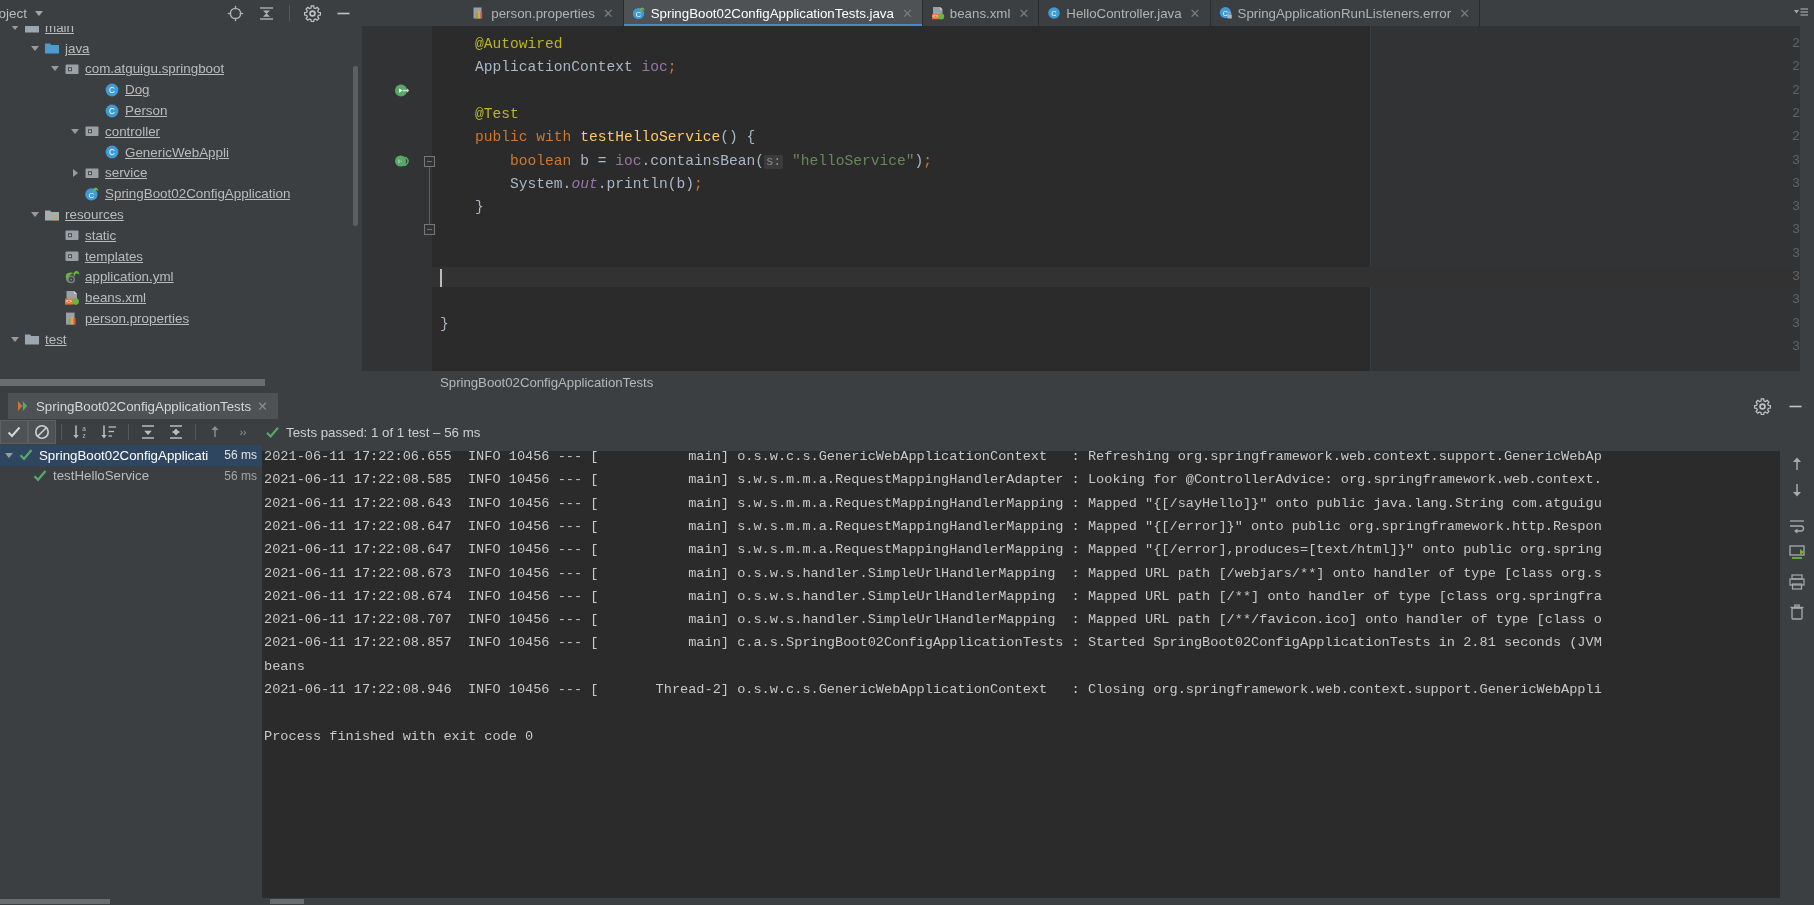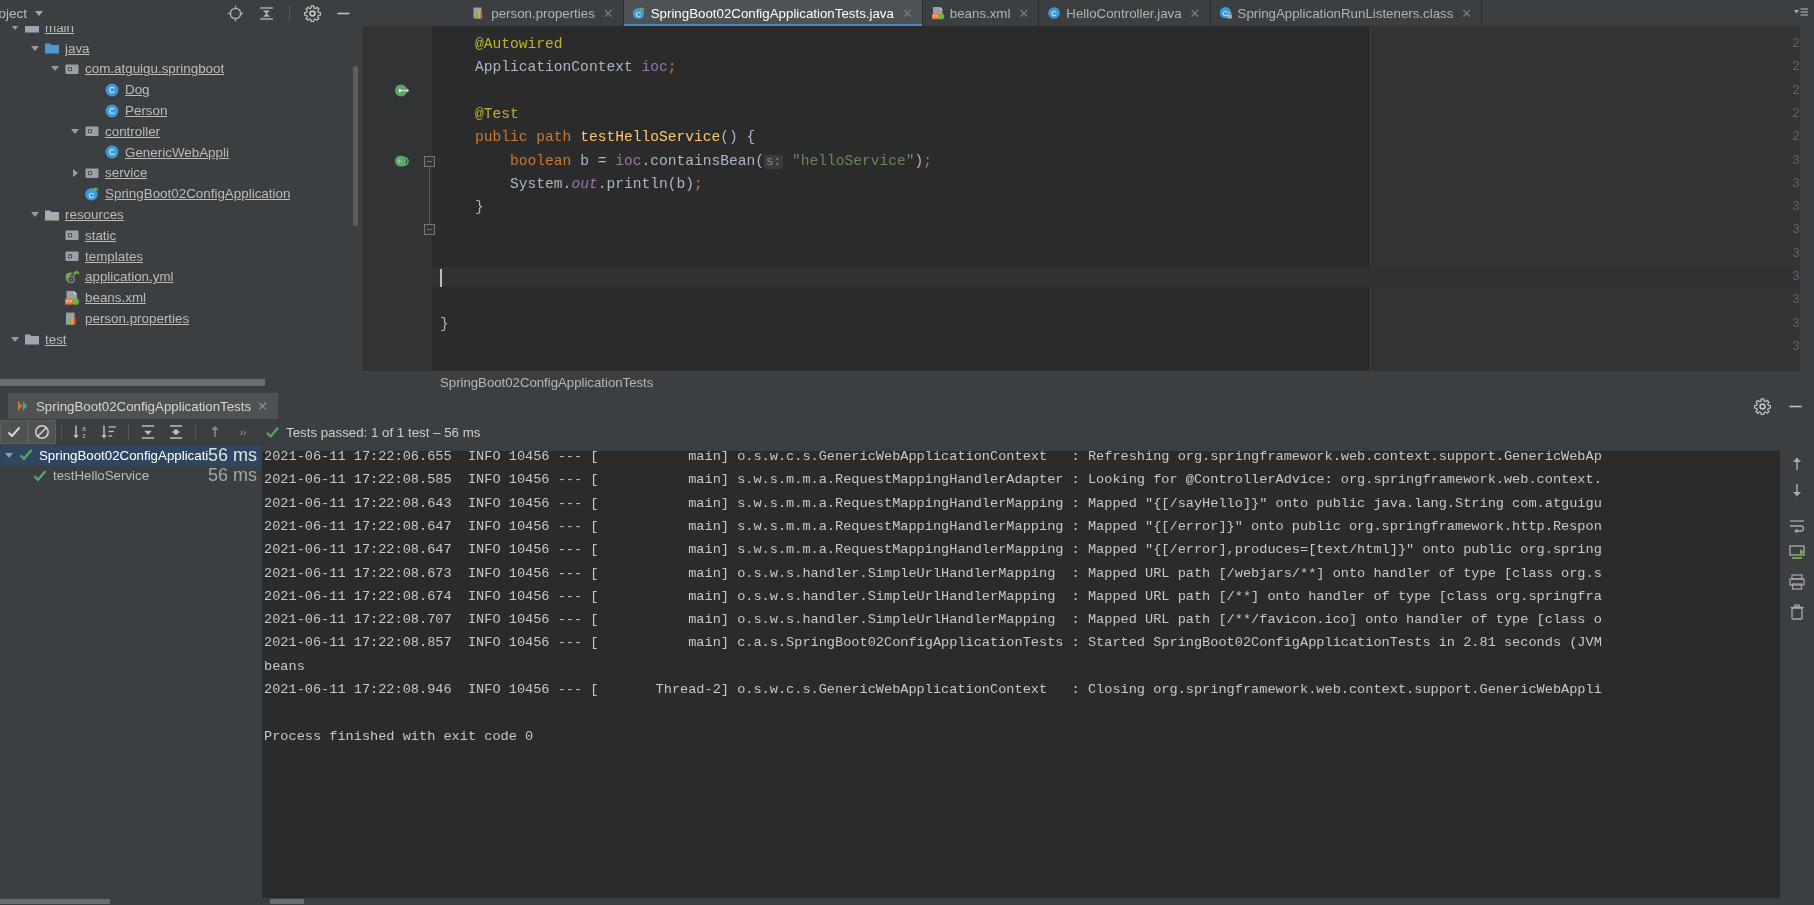--- a/index.html
+++ b/index.html
@@ -80,21 +80,21 @@
   .run-toolbar { position:absolute; left:0; top:26px; width:1814px; height:26px; background:#3c3f41; display:flex;
                  align-items:center; gap:0px; }
   .tbtn { width:28px; height:24px; display:flex; align-items:center; justify-content:center; }
   .tbtn.sel { background:#4e5254; border:1px solid #5e6060; }
   .tdiv { width:1px; height:16px; background:#55585a; margin:0 5px; }
   .tests-status { display:flex; align-items:center; gap:6px; font-size:13.3px; color:#cfcfcf; margin-left:8px;}
 
   .testtree { position:absolute; left:0; top:52px; width:262px; bottom:0; background:#3c3f41; }
   .ttrow { height:20.5px; display:flex; align-items:center; font-size:13.3px; color:#bbbbbb; position:relative; }
   .ttrow.sel { background:#2f4661; color:#ffffff; }
-  .ttms { position:absolute; right:5px; font-size:18px; color:#a6a6a6; }
+  .ttms { position:absolute; right:5px; font-size:12px; color:#a6a6a6; }
   .ttrow.sel .ttms { color:#e2e2e2; }
 
   .console { position:absolute; left:262px; top:52px; right:34px; bottom:0; background:#2b2b2b;
              font-family:"Liberation Mono", monospace; font-size:13.6px; color:#c8c8c8; overflow:hidden; }
   .cl { position:absolute; white-space:pre; left:2px; }
   .console-top-strip { position:absolute; left:262px; top:52px; right:34px; height:6px; background:#3c3f41; }
   .console-rail { position:absolute; right:0; top:52px; width:34px; bottom:0; background:#3c3f41; }
   .rail-ico { position:absolute; right:8px; width:18px; height:18px; }
   .console-hscroll { position:absolute; left:262px; bottom:0; width:1518px; height:7px; background:#3c3f41; }
   .console-hscroll i { position:absolute; left:8px; top:1px; width:34px; height:5px; background:#6a6d6f; display:block;}
@@ -205,21 +205,21 @@
 
       <div class="tab">
         <span class="tico">
           <svg width="14" height="14" viewBox="0 0 14 14">
               <circle cx="6.4" cy="6.6" r="5.6" fill="#3e9bd6"></circle>
               <text x="6.4" y="9.6" font-size="7.2" fill="#ffffff" text-anchor="middle" font-family="sans-serif">C</text>
               <rect x="8.4" y="8.4" width="4.4" height="4.2" rx="0.6" fill="#b0b3b5"></rect>
               <path d="M9.4 8.4v-1a1.2 1.2 0 012.4 0v1" fill="none" stroke="#b0b3b5" stroke-width="0.9"></path>
             </svg>
         </span>
-        <span>SpringApplicationRunListeners.class</span>
+        <span>SpringApplicationRunListeners.error</span>
         <span class="tclose">✕</span>
       </div>
 
       <div class="tabs-right">
         <span class="ico">
           <svg width="16" height="14" viewBox="0 0 16 14">
               <polygon points="1,5 6,5 3.5,8.5" fill="#a6a6a6"></polygon>
               <line x1="7.5" y1="4" x2="15" y2="4" stroke="#a6a6a6" stroke-width="1.2"></line>
               <line x1="7.5" y1="7" x2="15" y2="7" stroke="#a6a6a6" stroke-width="1.2"></line>
               <line x1="7.5" y1="10" x2="15" y2="10" stroke="#a6a6a6" stroke-width="1.2"></line>
@@ -412,21 +412,21 @@
         <div class="lnum" style="top: 243px;">35</div>
         <div class="lnum" style="top: 266.3px;">36</div>
         <div class="lnum" style="top: 289.6px;">37</div>
         <div class="lnum" style="top: 312.9px;">38</div>
       </div>
     <div id="code-holder" class="codearea">
         <div class="cline" style="top: 10px;"><span class="pln">    </span><span class="anno">@Autowired</span></div>
         <div class="cline" style="top: 33.3px;"><span class="pln">    </span><span class="typ">ApplicationContext</span><span class="pln"> </span><span class="fld">ioc</span><span class="sem">;</span></div>
         <div class="cline" style="top: 56.6px;"></div>
         <div class="cline" style="top: 79.9px;"><span class="pln">    </span><span class="anno">@Test</span></div>
-        <div class="cline" style="top: 103.2px;"><span class="pln">    </span><span class="kw">public</span><span class="pln"> </span><span class="kw">path</span><span class="pln"> </span><span class="mth">testHelloService</span><span class="pln">() {</span></div>
+        <div class="cline" style="top: 103.2px;"><span class="pln">    </span><span class="kw">public</span><span class="pln"> </span><span class="kw">with</span><span class="pln"> </span><span class="mth">testHelloService</span><span class="pln">() {</span></div>
         <div class="cline" style="top: 126.5px;"><span class="pln">        </span><span class="kw">boolean</span><span class="pln"> b = </span><span class="fld">ioc</span><span class="pln">.containsBean(</span><span class="hintp">s:</span><span class="pln"> </span><span class="str">"helloService"</span><span class="pln">)</span><span class="sem">;</span></div>
         <div class="cline" style="top: 149.8px;"><span class="pln">        </span><span class="pln">System.</span><span class="fld" style="font-style: italic;">out</span><span class="pln">.println(b)</span><span class="sem">;</span></div>
         <div class="cline" style="top: 173.1px;"><span class="pln">    }</span></div>
         <div class="cline" style="top: 196.4px;"></div>
         <div class="cline" style="top: 219.7px;"></div>
         <div class="cline" style="top: 243px;"></div>
         <div class="cline" style="top: 266.3px;"></div>
         <div class="cline" style="top: 289.6px;"><span class="pln">}</span></div>
         <div class="cline" style="top: 312.9px;"></div>
       </div>

